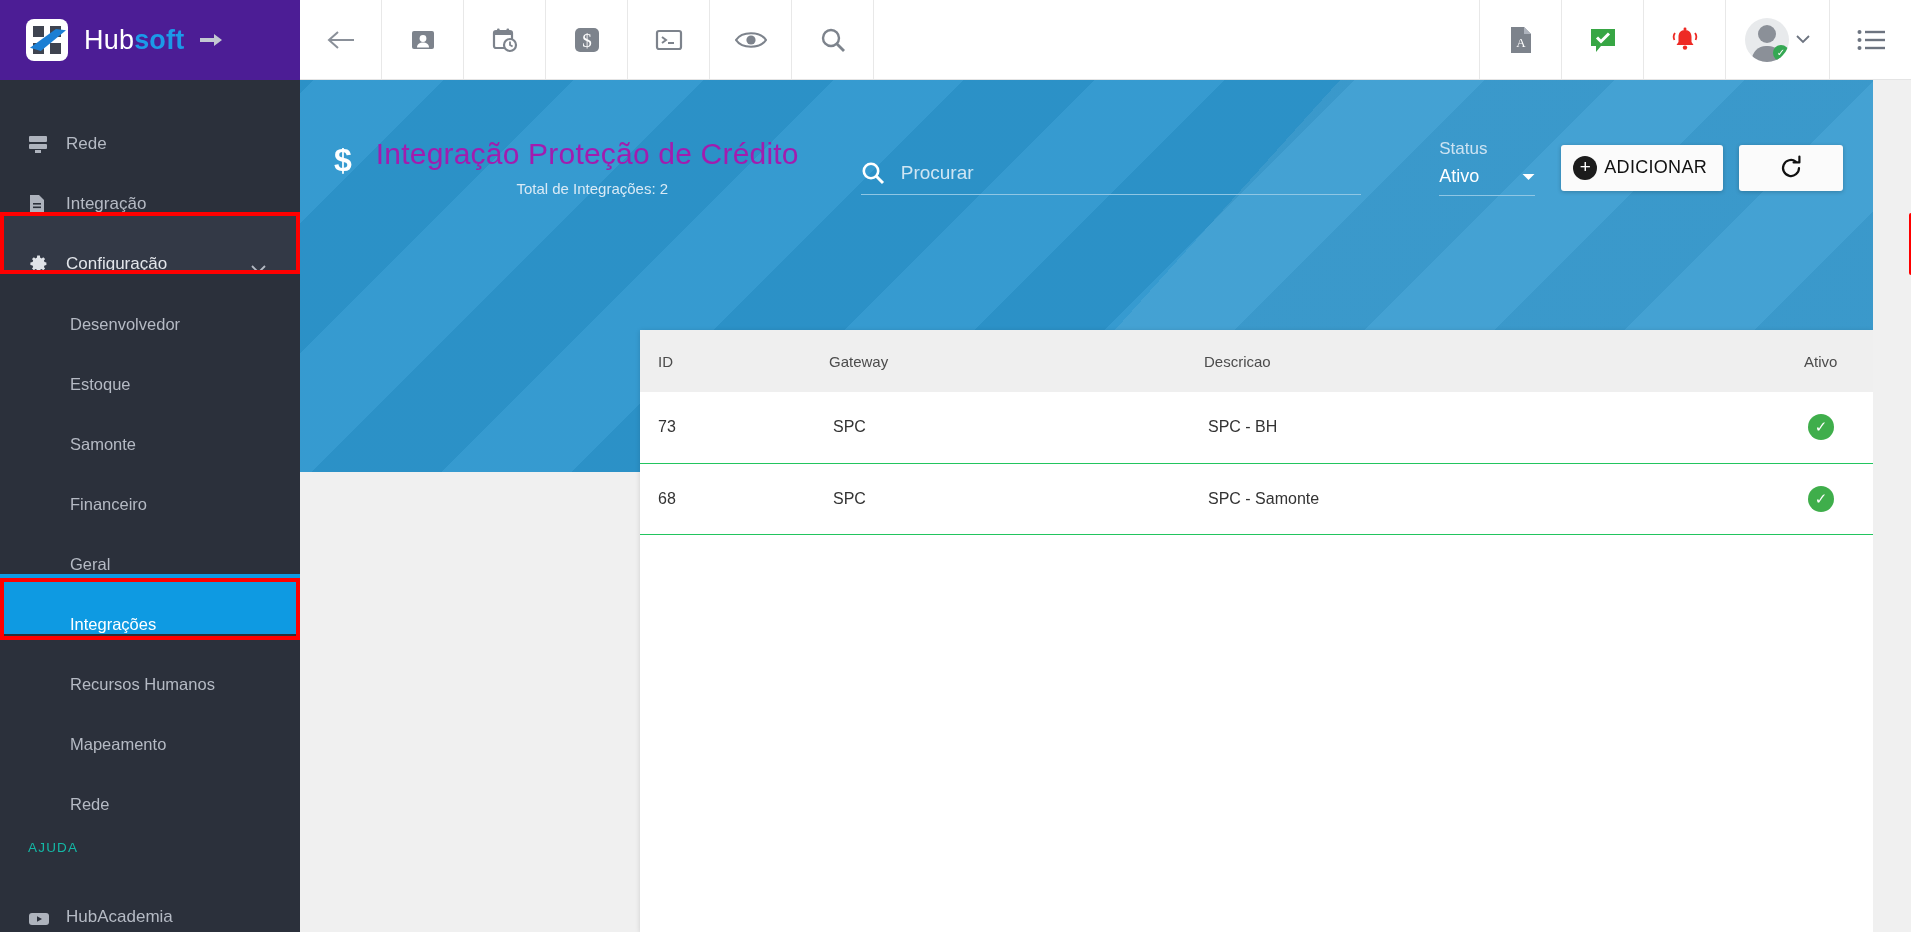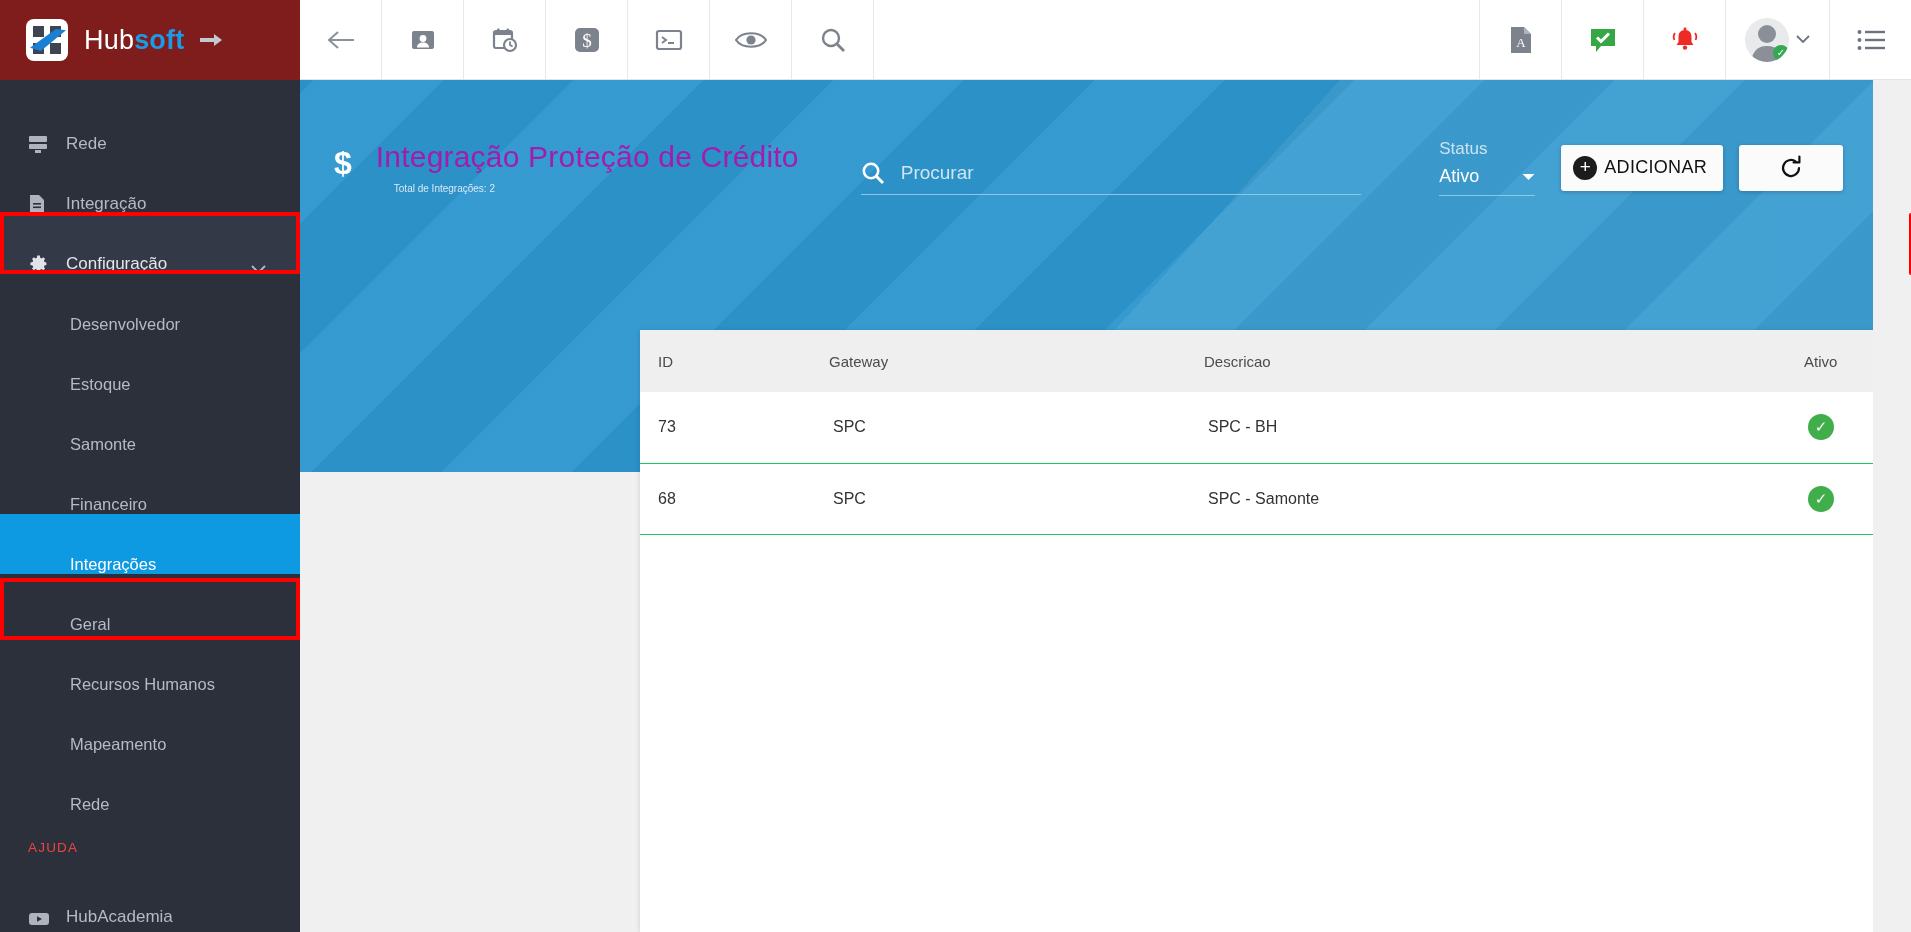--- a/index.html
+++ b/index.html
@@ -16,21 +16,21 @@
     width: 300px; height: 932px;
     background: #2b303b;
     flex: 0 0 300px;
     position: relative;
     z-index: 5;
   }
   .brand {
     height: 80px;
     display: flex; align-items: center;
     padding-left: 26px;
-    background: #7f1d1d;
+    background: #4c1d95;
   }
   .brand-logo {
     width: 42px; height: 42px;
     background: #ffffff;
     border-radius: 8px;
     position: relative;
     flex: 0 0 42px;
     overflow: hidden;
   }
   .brand-logo .sq1 { position:absolute; left:7px; top:7px; width:11px; height:11px; background:#3f4450; }
@@ -69,21 +69,21 @@
   .nav-item.sub { padding-left: 70px; font-size: 16.5px; }
   .nav-item.sub .nv-label { margin-left: 0; }
   .nav-item.active-parent { background: #333946; color: #e3e6eb; }
   .nav-item.active {
     background: #0e9ae2; color: #ffffff;
   }
   .nav-chevron { position:absolute; right: 34px; font-size: 15px; color:#b5bac4; }
 
   .nav-section-label {
     padding: 26px 0 12px 28px;
-    color: #ef4444; font-size: 13.5px; letter-spacing: 1.2px;
+    color: #14b8a6; font-size: 13.5px; letter-spacing: 1.2px;
   }
 
   
   .redbox {
     position: absolute;
     border: 4px solid #ff0000;
     pointer-events: none;
     z-index: 20;
   }
   #rb-config { left: 0px; top: 212px; width: 300px; height: 62px; }
@@ -161,21 +161,21 @@
     position: absolute; left: 0; top: 0; right: 38px; height: 175px;
     display: flex; align-items: center; z-index: 3;
     padding: 0 30px 0 34px;
   }
   .hdr-title-wrap { display:flex; align-items:flex-start; }
   .hdr-dollar {
     color:#ffffff; font-size: 32px; font-weight:700; margin-right: 24px;
     line-height: 1; padding-top: 6px;
   }
   .hdr-title { color:#a21caf; font-size: 30px; font-weight: 400; line-height: 1.05; letter-spacing:.2px;}
-  .hdr-sub { color:#d9eaf6; font-size: 10px; margin-top: 11px; margin-left: 18px; }
+  .hdr-sub { color:#d9eaf6; font-size: 15px; margin-top: 11px; margin-left: 10px; text-align: center; }
 
   .hdr-search {
     margin-left: 62px;
     width: 500px;
     display:flex; align-items:center;
     border-bottom: 1px solid #8fc6e4;
     padding-bottom: 9px;
     align-self: center;
     margin-top: 21px;
   }
@@ -332,25 +332,25 @@
       </div>
       <div class="nav-item sub">
         <span class="nv-label">Estoque</span>
       </div>
       <div class="nav-item sub">
         <span class="nv-label">Samonte</span>
       </div>
       <div class="nav-item sub">
         <span class="nv-label">Financeiro</span>
       </div>
+      <div class="nav-item sub">
+        <span class="nv-label">Geral</span>
+      </div>
       <div class="nav-item sub active">
         <span class="nv-label">Integrações</span>
-      </div>
-      <div class="nav-item sub">
-        <span class="nv-label">Geral</span>
       </div>
       <div class="nav-item sub">
         <span class="nv-label">Recursos Humanos</span>
       </div>
       <div class="nav-item sub">
         <span class="nv-label">Mapeamento</span>
       </div>
       <div class="nav-item sub">
         <span class="nv-label">Rede</span>
       </div>

